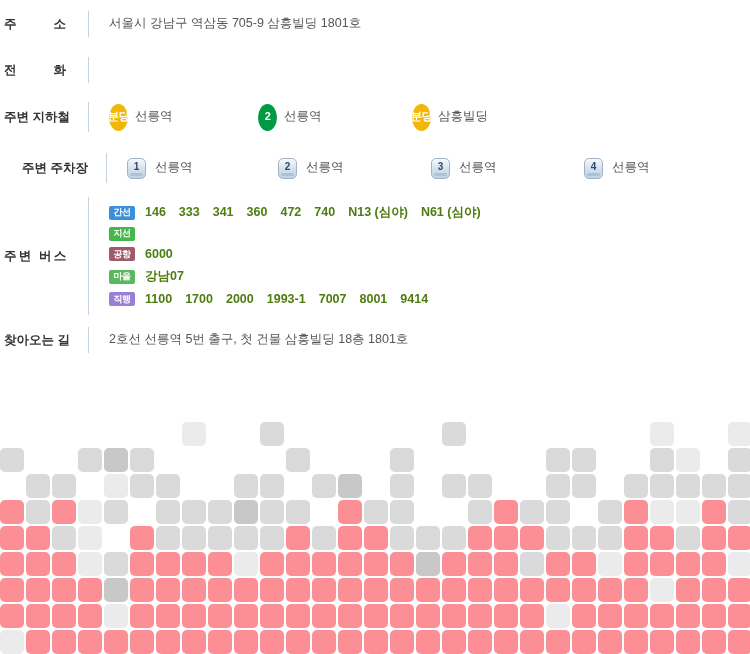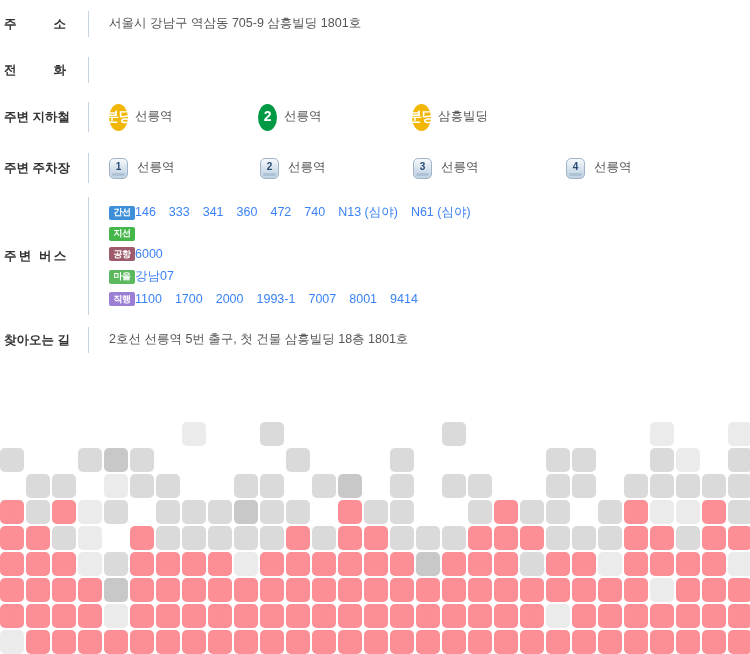--- a/index.html
+++ b/index.html
@@ -61,21 +61,21 @@
     color: #555555;
     line-height: 1.4;
   }
 
   .row-address { height: 48px; align-items: center; }
   .row-address .row-sep { height: 26px; align-self: center; }
   .row-phone { height: 44px; align-items: center; }
   .row-phone .row-sep { height: 26px; align-self: center; }
   .row-subway { height: 50px; align-items: center; }
   .row-subway .row-sep { height: 30px; align-self: center; }
-  .row-parking { height: 52px; align-items: center; }
+  .row-parking { height: 52px; align-items: center; padding-left: 18px; }
   .row-parking .row-sep { height: 30px; align-self: center; }
   .row-bus { min-height: 120px; align-items: center; padding-top: 2px; }
   .row-bus .row-sep { height: 118px; align-self: center; }
   .row-directions { height: 48px; align-items: center; }
   .row-directions .row-sep { height: 26px; align-self: center; }
 
   .row-bus .row-label { align-self: center; }
 
   
   .station-list {
@@ -92,21 +92,21 @@
     color: #555555;
     margin-left: 7px;
   }
   .line-badge {
     width: 19px;
     height: 27px;
     border-radius: 50%;
     display: flex;
     align-items: center;
     justify-content: center;
-    font-size: 14px;
+    font-size: 11px;
     font-weight: bold;
     color: #ffffff;
     letter-spacing: -0.5px;
     flex: 0 0 19px;
     box-sizing: border-box;
   }
 
   
   .park-list {
     display: flex;
@@ -169,22 +169,24 @@
     align-items: center;
     justify-content: center;
     font-size: 9px;
     font-weight: bold;
     color: #ffffff;
     letter-spacing: -0.5px;
     flex: 0 0 26px;
     box-sizing: border-box;
   }
   .bus-numbers {
+    margin-left: 10px;
     font-size: 12.5px;
-    color: #3b82f6;
+    color: #4d7c0f;
+    font-weight: bold;
   }
   .bus-numbers .num { margin-right: 13px; }
   .bus-numbers .num:last-child { margin-right: 0; }
 
   
   .mosaic {
     position: absolute;
     left: 0;
     top: 422px;
     width: 750px;

